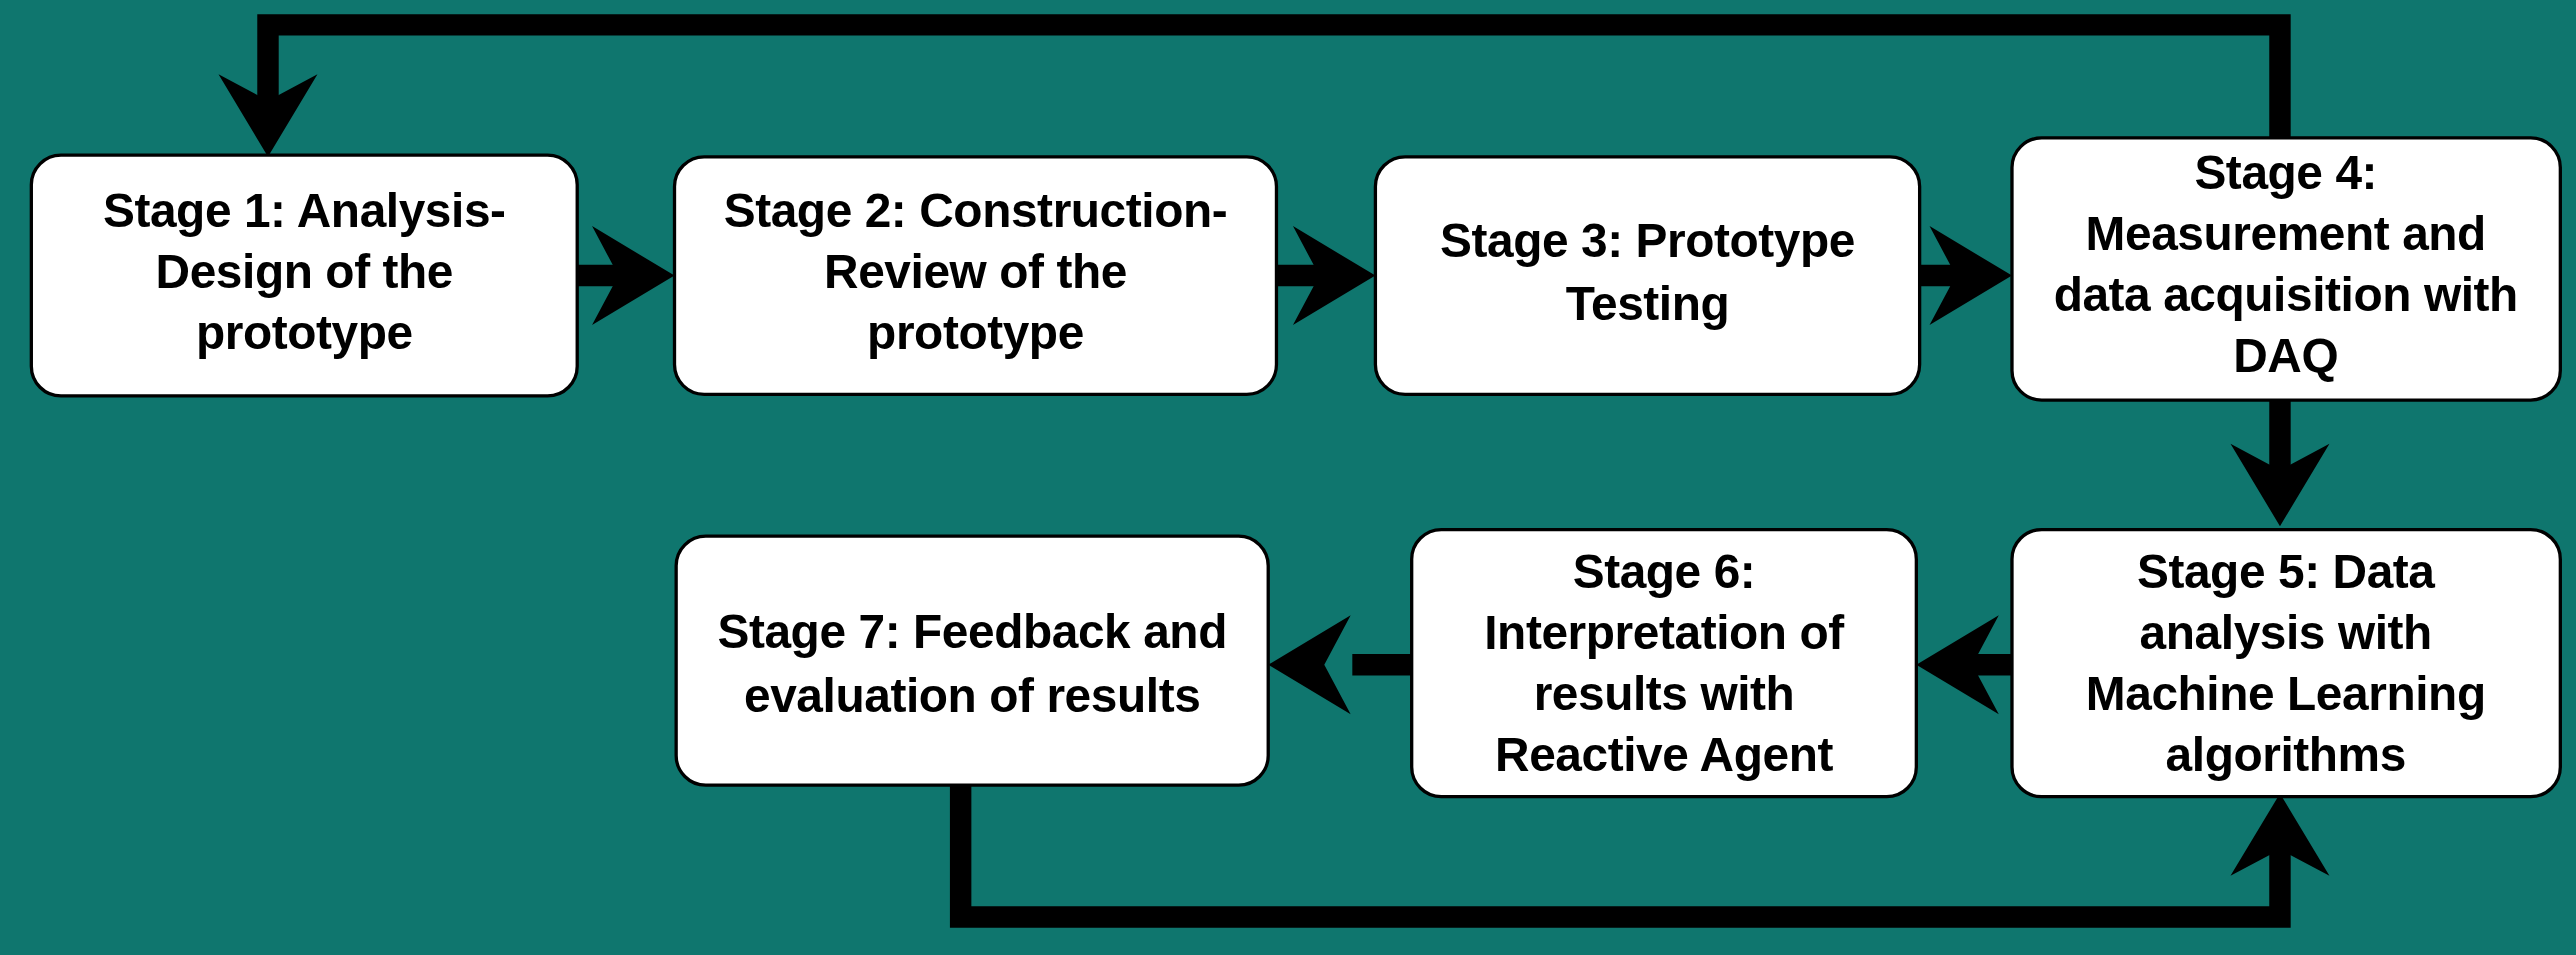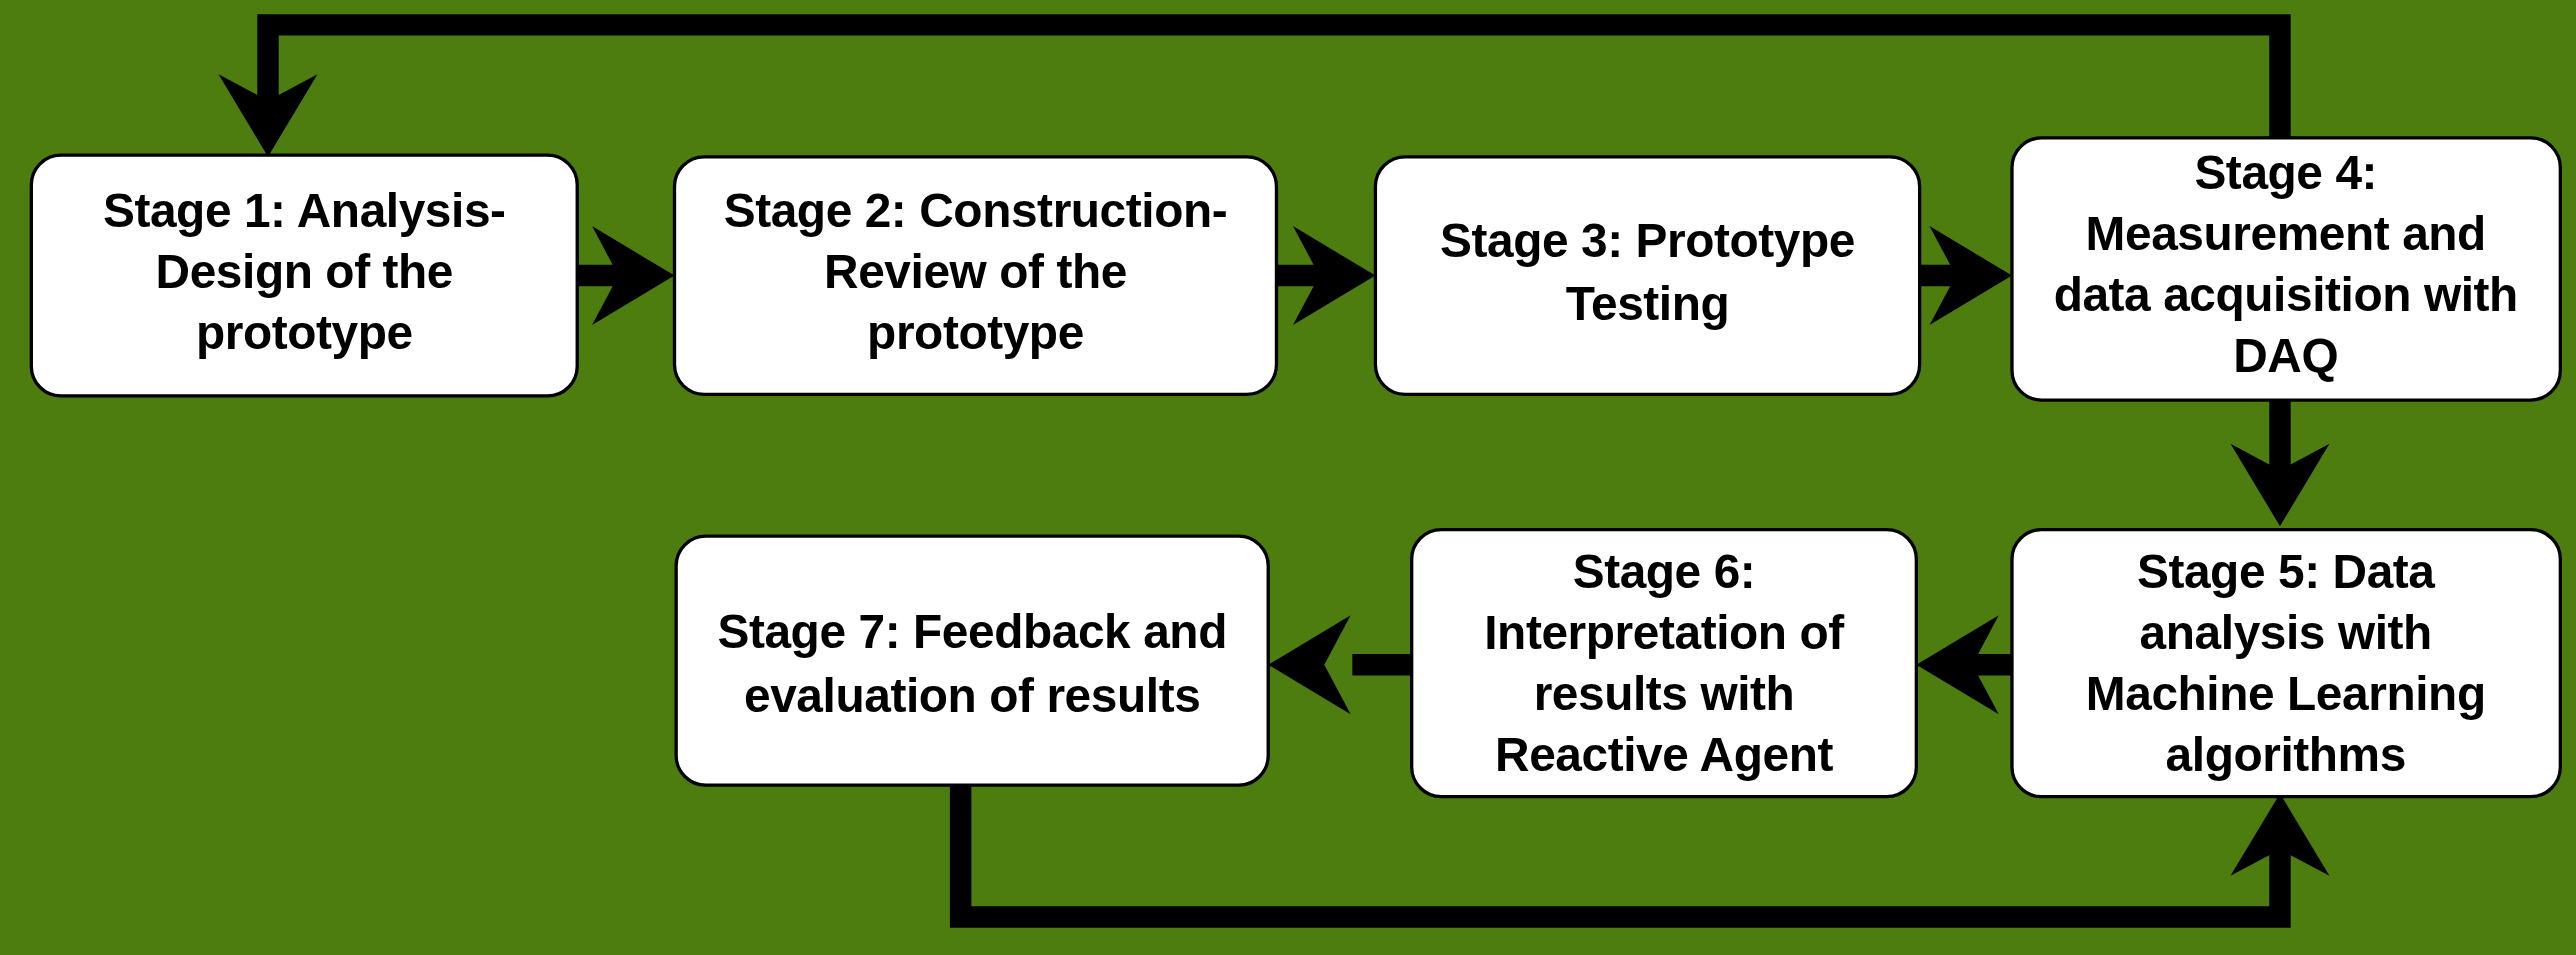--- a/index.html
+++ b/index.html
@@ -11,21 +11,21 @@
   body {
     width: 2576px;
     height: 956px;
     overflow: hidden;
     font-family: "Liberation Sans", "DejaVu Sans", sans-serif;
   }
   #flowchart-root {
     position: relative;
     width: 2576px;
     height: 956px;
-    background: #4d7c0f;
+    background: #0f766e;
   }
   svg#flow-svg {
     display: block;
     width: 2576px;
     height: 956px;
   }
   .node-box {
     fill: #ffffff;
     stroke: #000000;
     stroke-width: 4;

